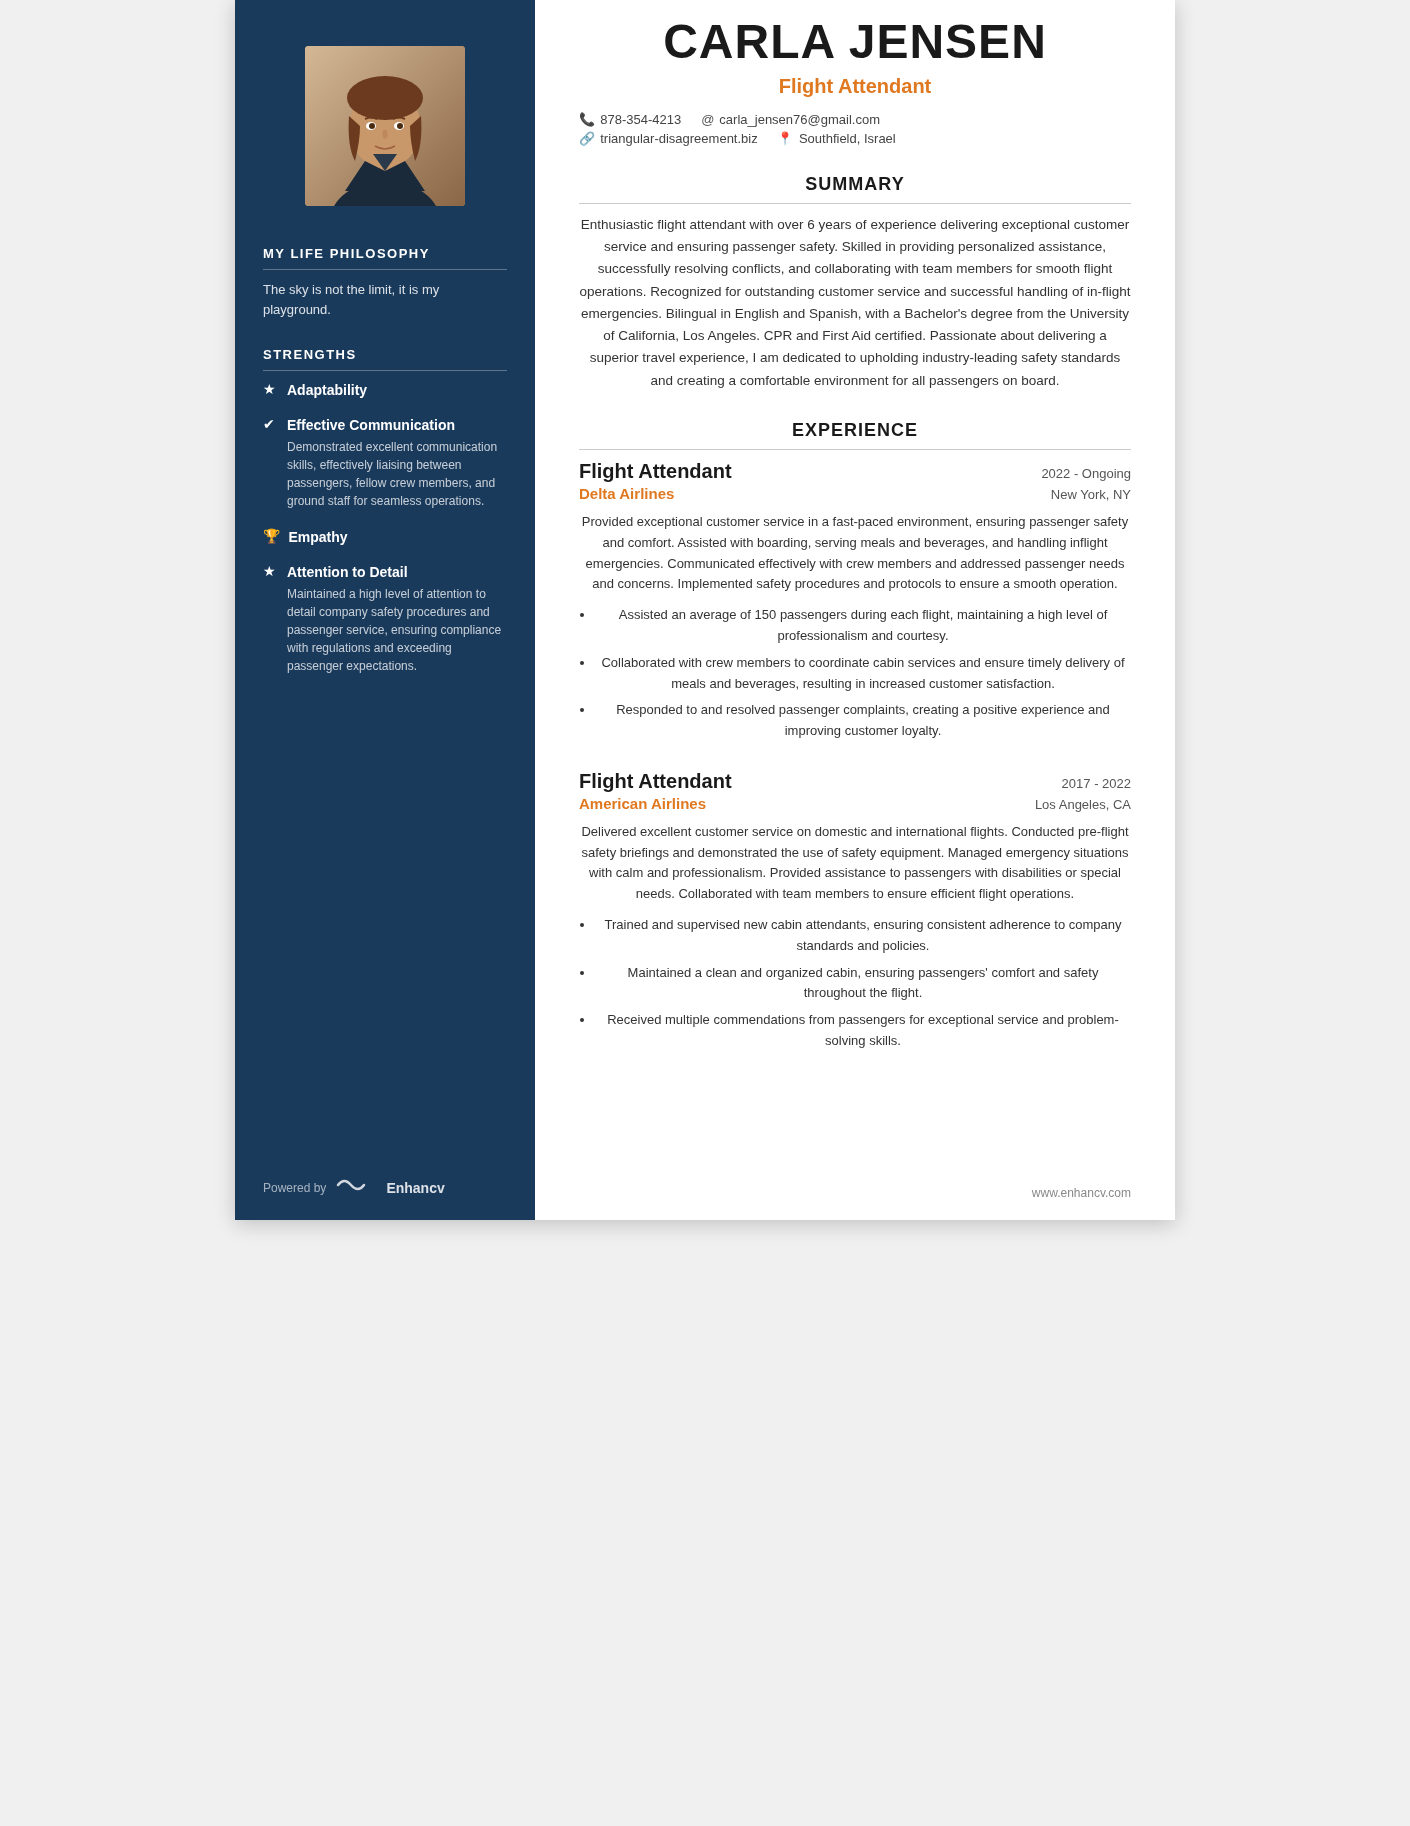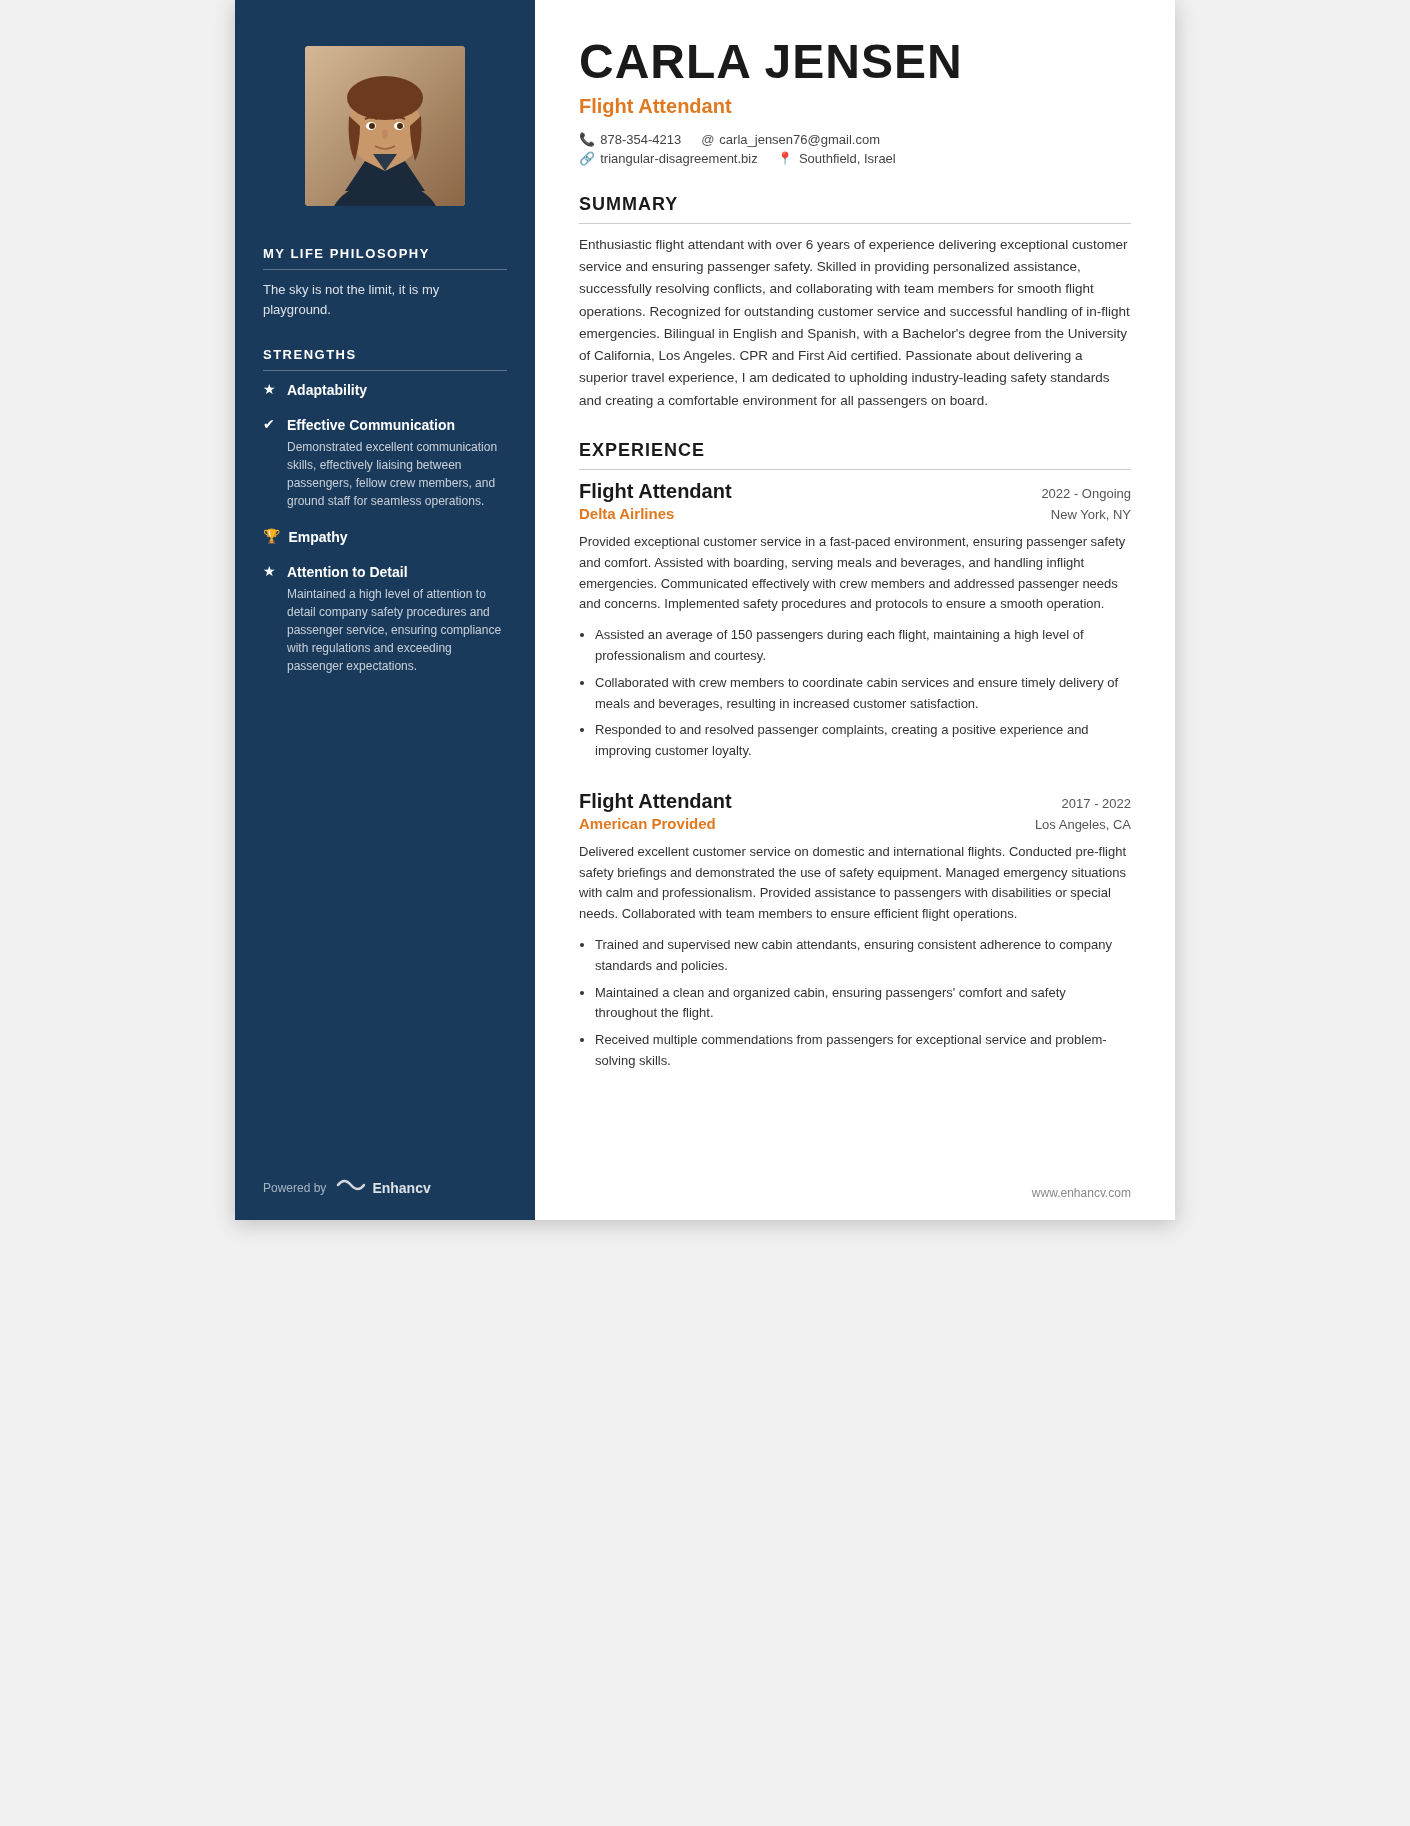--- a/index.html
+++ b/index.html
@@ -112,38 +112,39 @@
       gap: 10px;
     }
     .powered-by-text {
       font-family: Arial, sans-serif;
       font-size: 12px;
       color: rgba(255,255,255,0.6);
     }
     .enhancv-logo {
       display: flex;
       align-items: center;
-      gap: 6px;
+      gap: 20px;
     }
     .enhancv-logo-icon {
       font-size: 20px;
       color: rgba(255,255,255,0.8);
     }
     .enhancv-logo-text {
       font-family: Arial, sans-serif;
       font-size: 14px;
       font-weight: 600;
       color: rgba(255,255,255,0.85);
     }
     
     .main-content {
       flex: 1;
-      padding: 36px 44px 60px 44px;
+      padding: 16px 44px 60px 44px;
       background: white;
       position: relative;
+      text-align: center;
     }
     .main-header {
       margin-bottom: 28px;
     }
     .main-name {
       font-family: Arial, sans-serif;
       font-size: 48px;
       font-weight: 700;
       color: #1a1a1a;
       letter-spacing: 1px;
@@ -411,21 +412,21 @@
           <li>Responded to and resolved passenger complaints, creating a positive experience and improving customer loyalty.</li>
         </ul>
       </div>
 
       <div class="experience-item">
         <div class="exp-header">
           <span class="exp-job-title">Flight Attendant</span>
           <span class="exp-date">2017 - 2022</span>
         </div>
         <div class="exp-company-row">
-          <span class="exp-company">American Provided</span>
+          <span class="exp-company">American Airlines</span>
           <span class="exp-location">Los Angeles, CA</span>
         </div>
         <div class="exp-description">Delivered excellent customer service on domestic and international flights. Conducted pre-flight safety briefings and demonstrated the use of safety equipment. Managed emergency situations with calm and professionalism. Provided assistance to passengers with disabilities or special needs. Collaborated with team members to ensure efficient flight operations.</div>
         <ul class="exp-bullets">
           <li>Trained and supervised new cabin attendants, ensuring consistent adherence to company standards and policies.</li>
           <li>Maintained a clean and organized cabin, ensuring passengers' comfort and safety throughout the flight.</li>
           <li>Received multiple commendations from passengers for exceptional service and problem-solving skills.</li>
         </ul>
       </div>
     </div>

